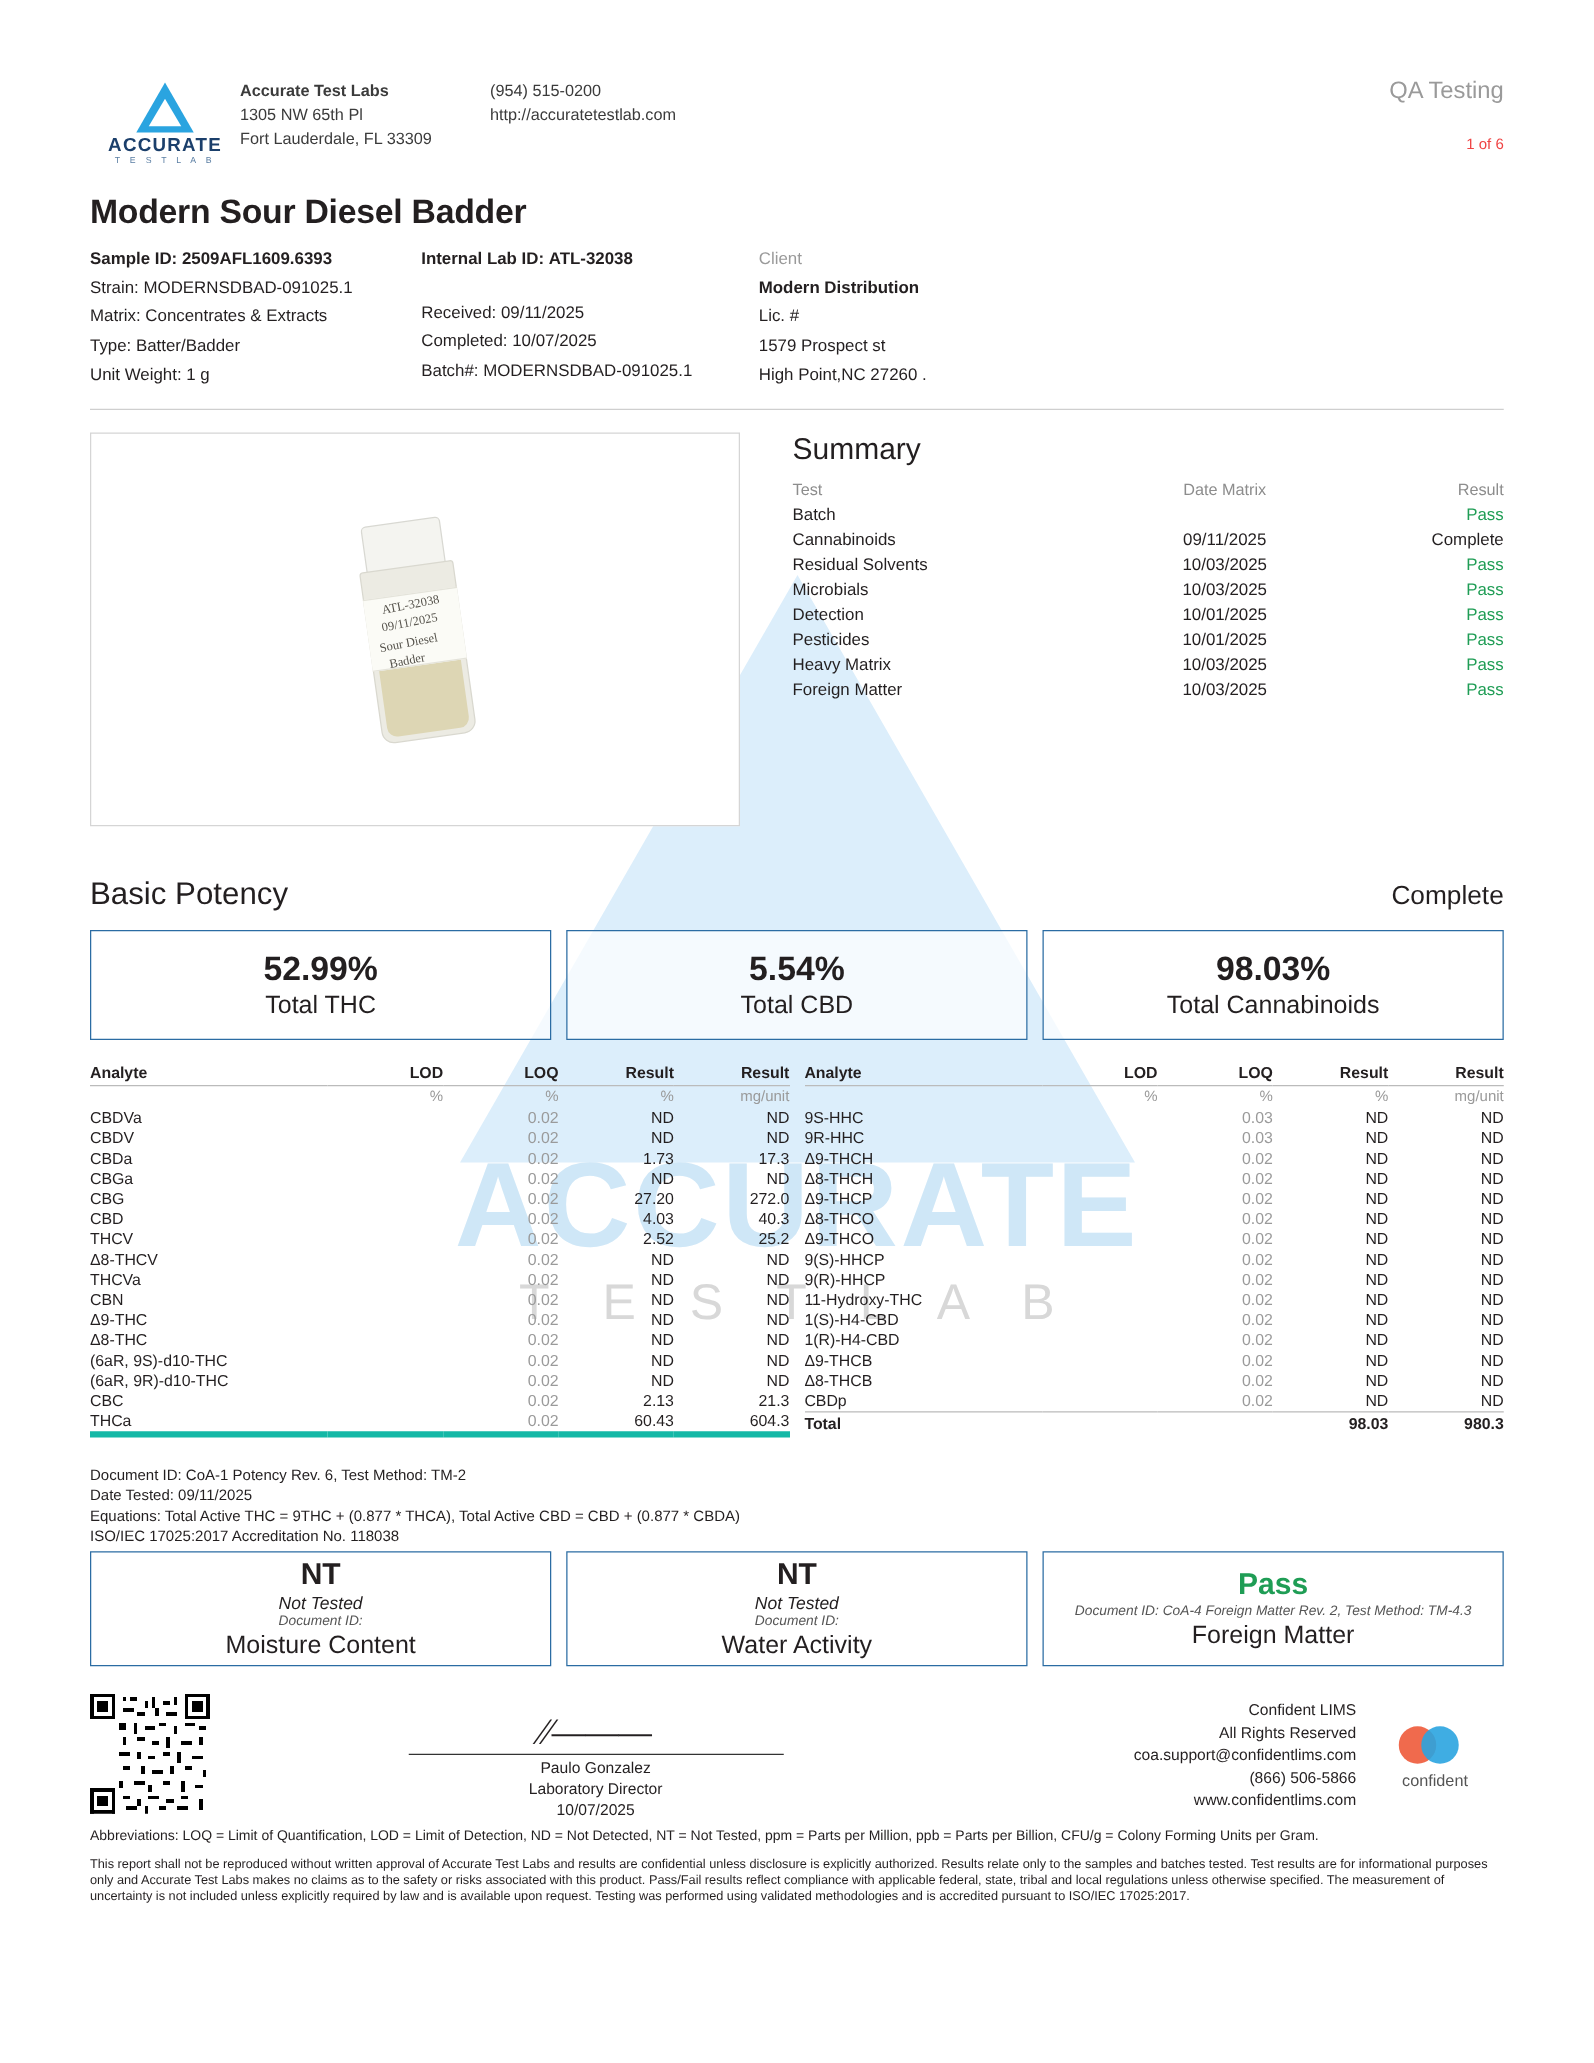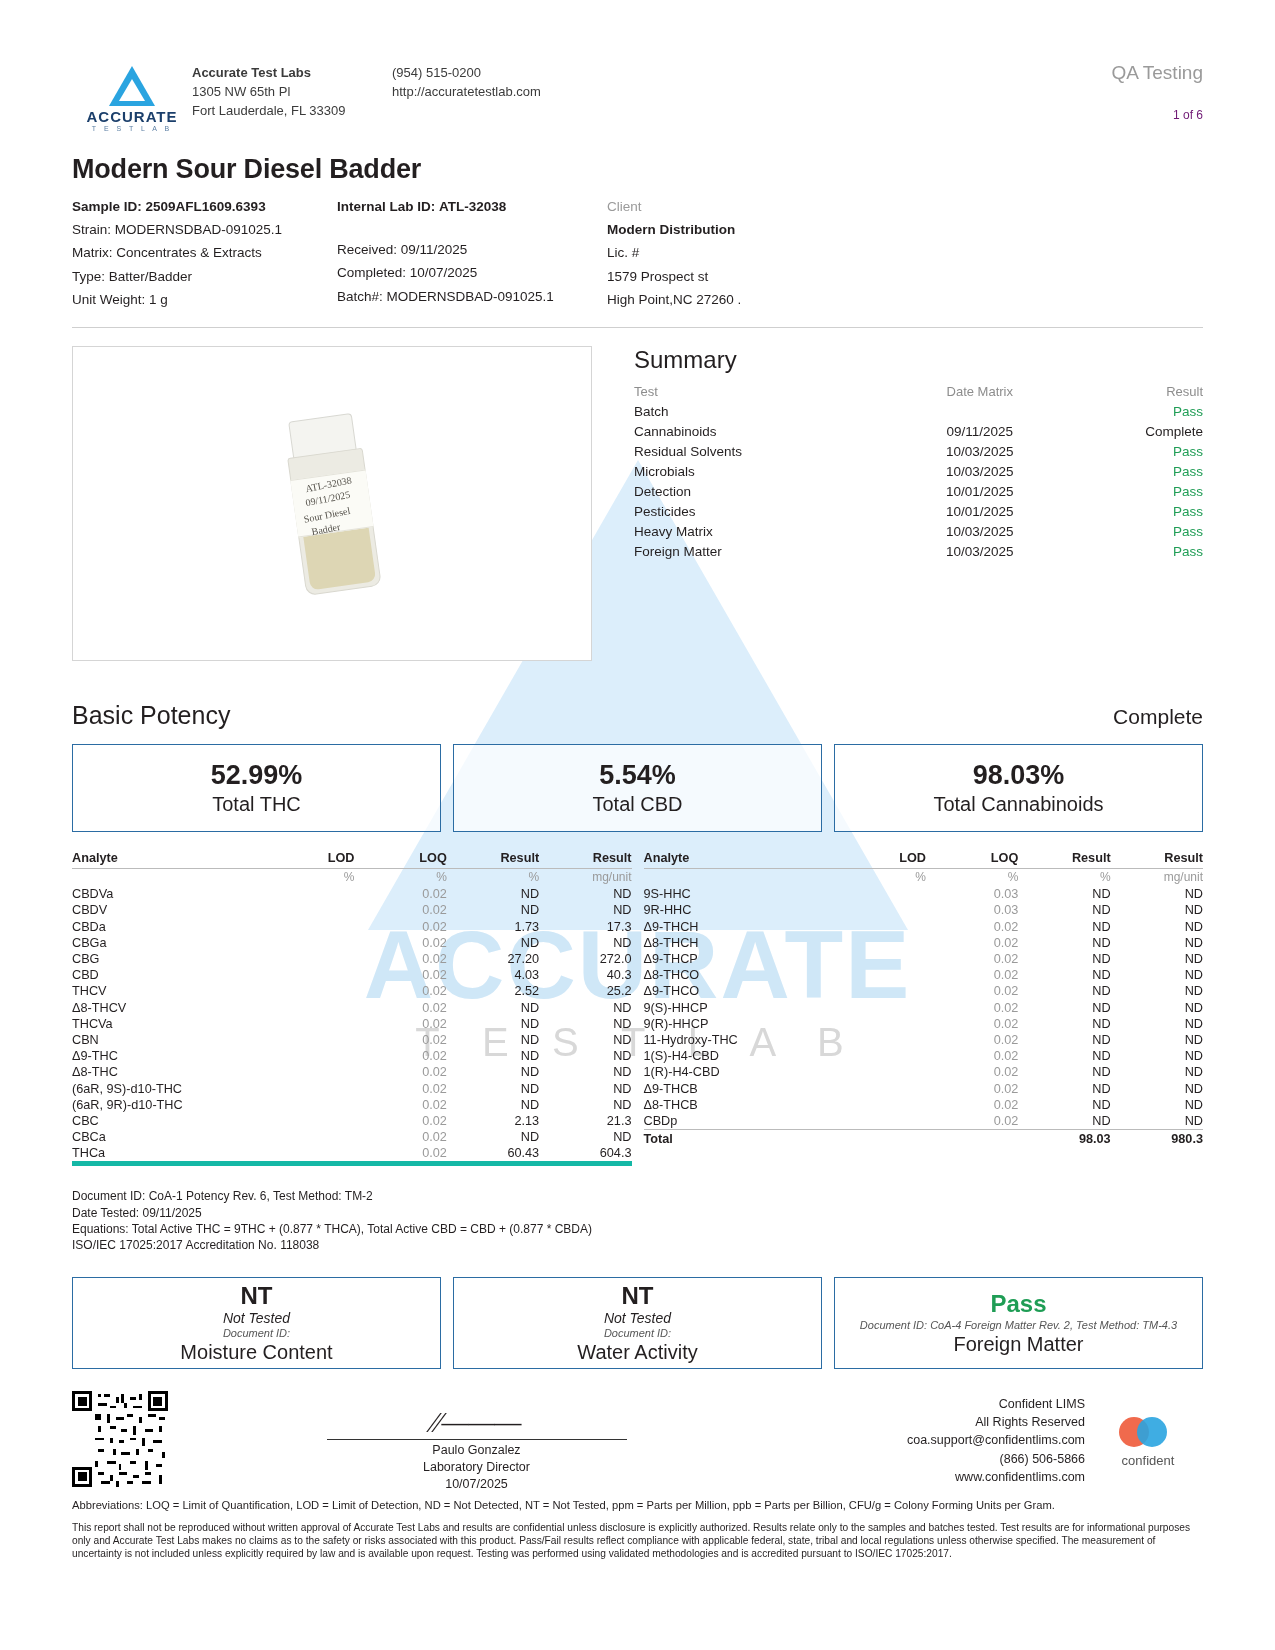--- a/index.html
+++ b/index.html
@@ -37,21 +37,21 @@
       width:0; height:0; border-left:13px solid transparent; border-right:13px solid transparent;
       border-bottom:22px solid #ffffff; }
   .logo-name { font-size:15px; font-weight:bold; color:#1b3f6b; letter-spacing:1px; margin-top:2px;}
   .logo-sub { font-size:7px; color:#5a7ea3; letter-spacing:3px; }
 
   .lab-addr { font-size:13px; line-height:1.45; color:#3b3b3b; width:200px; padding-top:4px;}
   .lab-addr .b { font-weight:bold; }
   .lab-contact { font-size:13px; line-height:1.45; color:#3b3b3b; padding-top:4px; width:260px;}
   .hdr-right { margin-left:auto; text-align:right; padding-top:2px; }
   .qa { font-size:19px; color:#9a9a9a; }
-  .pageno { font-size:12px; color:#701a75; margin-top:24px; }
+  .pageno { font-size:12px; color:#ef4444; margin-top:24px; }
 
   
   h1.title { font-size:27px; margin:22px 0 10px 0; font-weight:bold; letter-spacing:-0.2px;}
 
   
   .info { display:flex; font-size:13.5px; line-height:1.72; }
   .col1 { width:265px; }
   .col2 { width:270px; }
   .col3 { width:auto; }
   .info .bold { font-weight:bold; }
@@ -103,21 +103,21 @@
   table.an td.dim { color:#9a9a9a; }
   table.an tr.total td { font-weight:bold; border-top:1px solid #bbb; padding-top:2px;}
   table.an tr.lastrow td { border-bottom:5px solid #14b8a6; }
   .cw-analyte { width:34%; }
   .cw-n { width:16.5%; }
 
   
   .notes { font-size:12px; line-height:1.35; margin-top:22px; color:#231f20; }
 
   
-  .cards2 { display:flex; gap:12px; margin-top:24px; }
+  .cards2 { display:flex; gap:12px; margin-top:4px; }
   .card2 { flex:1; border:1px solid #2b6ca3; height:92px; display:flex; flex-direction:column;
            align-items:center; justify-content:center; background:#fff;}
   .card2 .big { font-size:24px; font-weight:bold; }
   .card2 .sm { font-size:14px;font-style:italic; }
   .card2 .doc { font-size:11px; font-style:italic; color:#555; margin-top:1px;}
   .card2 .name { font-size:20px; margin-top:2px;}
   .green { color:#1f9d55; }
 
   
   .footer { display:flex; margin-top:22px; align-items:flex-start; }
@@ -415,27 +415,20 @@
                 <td class="dim">0.02</td>
                 <td>ND</td>
                 <td>ND</td>
               </tr>
               <tr>
                 <td class="l">CBC</td>
                 <td class="dim"></td>
                 <td class="dim">0.02</td>
                 <td>2.13</td>
                 <td>21.3</td>
-              </tr>
-              <tr>
-                <td class="l">CBCa</td>
-                <td class="dim"></td>
-                <td class="dim">0.02</td>
-                <td>ND</td>
-                <td>ND</td>
               </tr>
               <tr class="lastrow">
                 <td class="l">THCa</td>
                 <td class="dim"></td>
                 <td class="dim">0.02</td>
                 <td>60.43</td>
                 <td>604.3</td>
               </tr>
             </tbody>
         </table>

